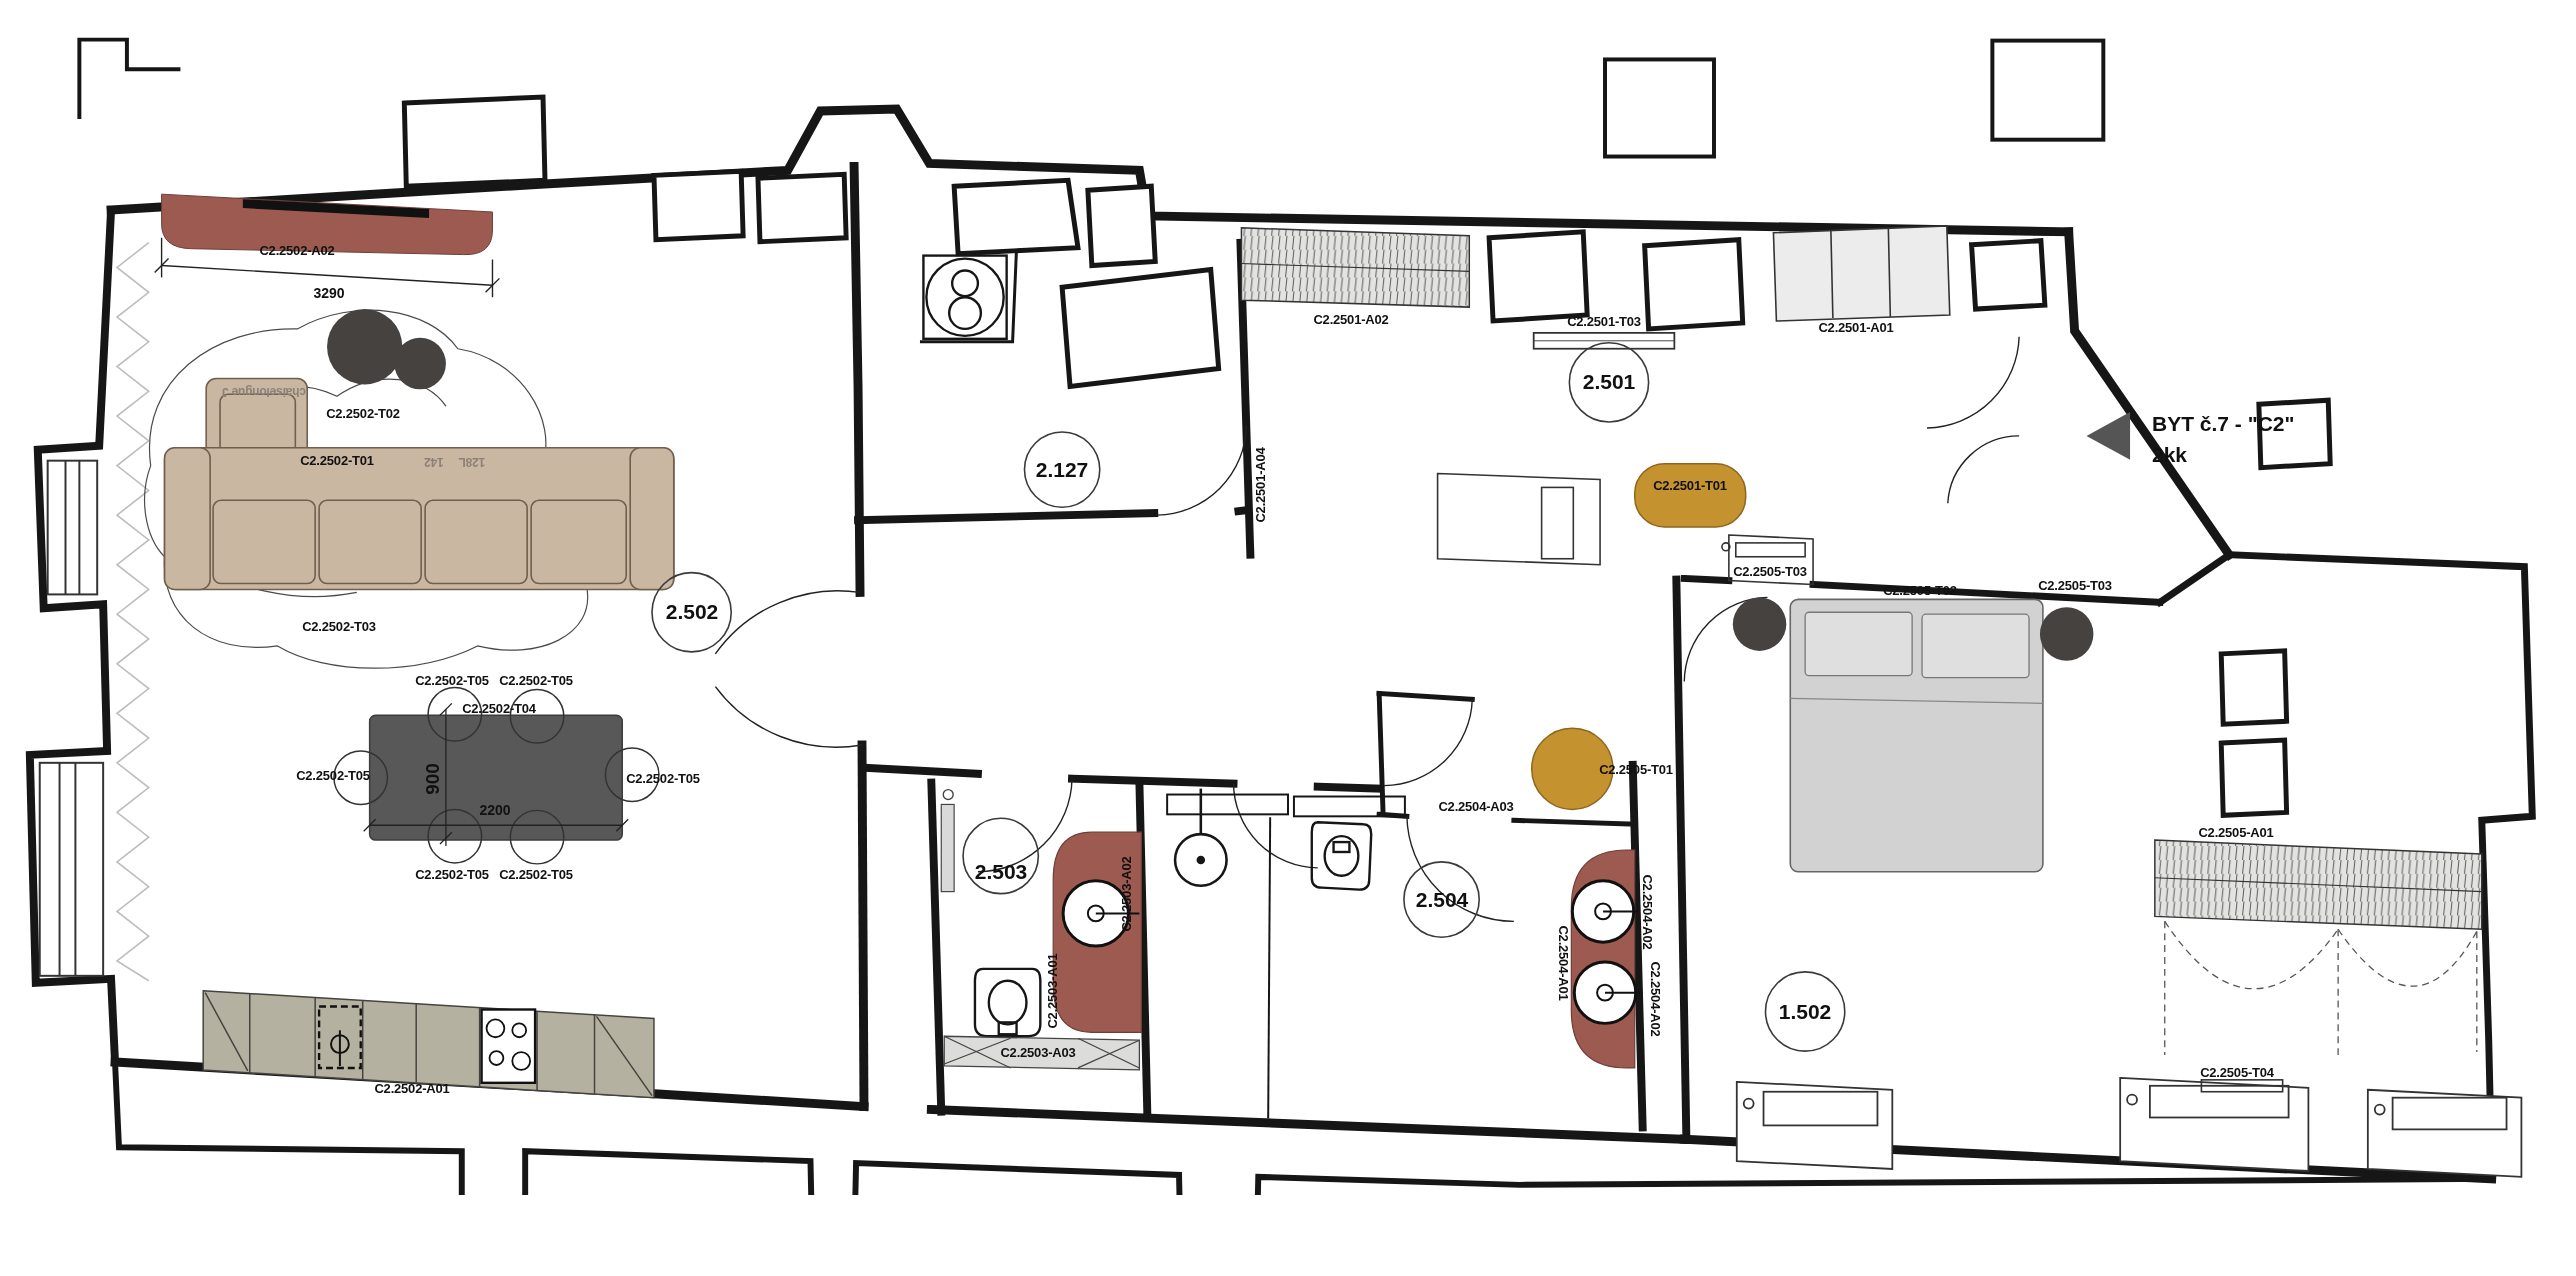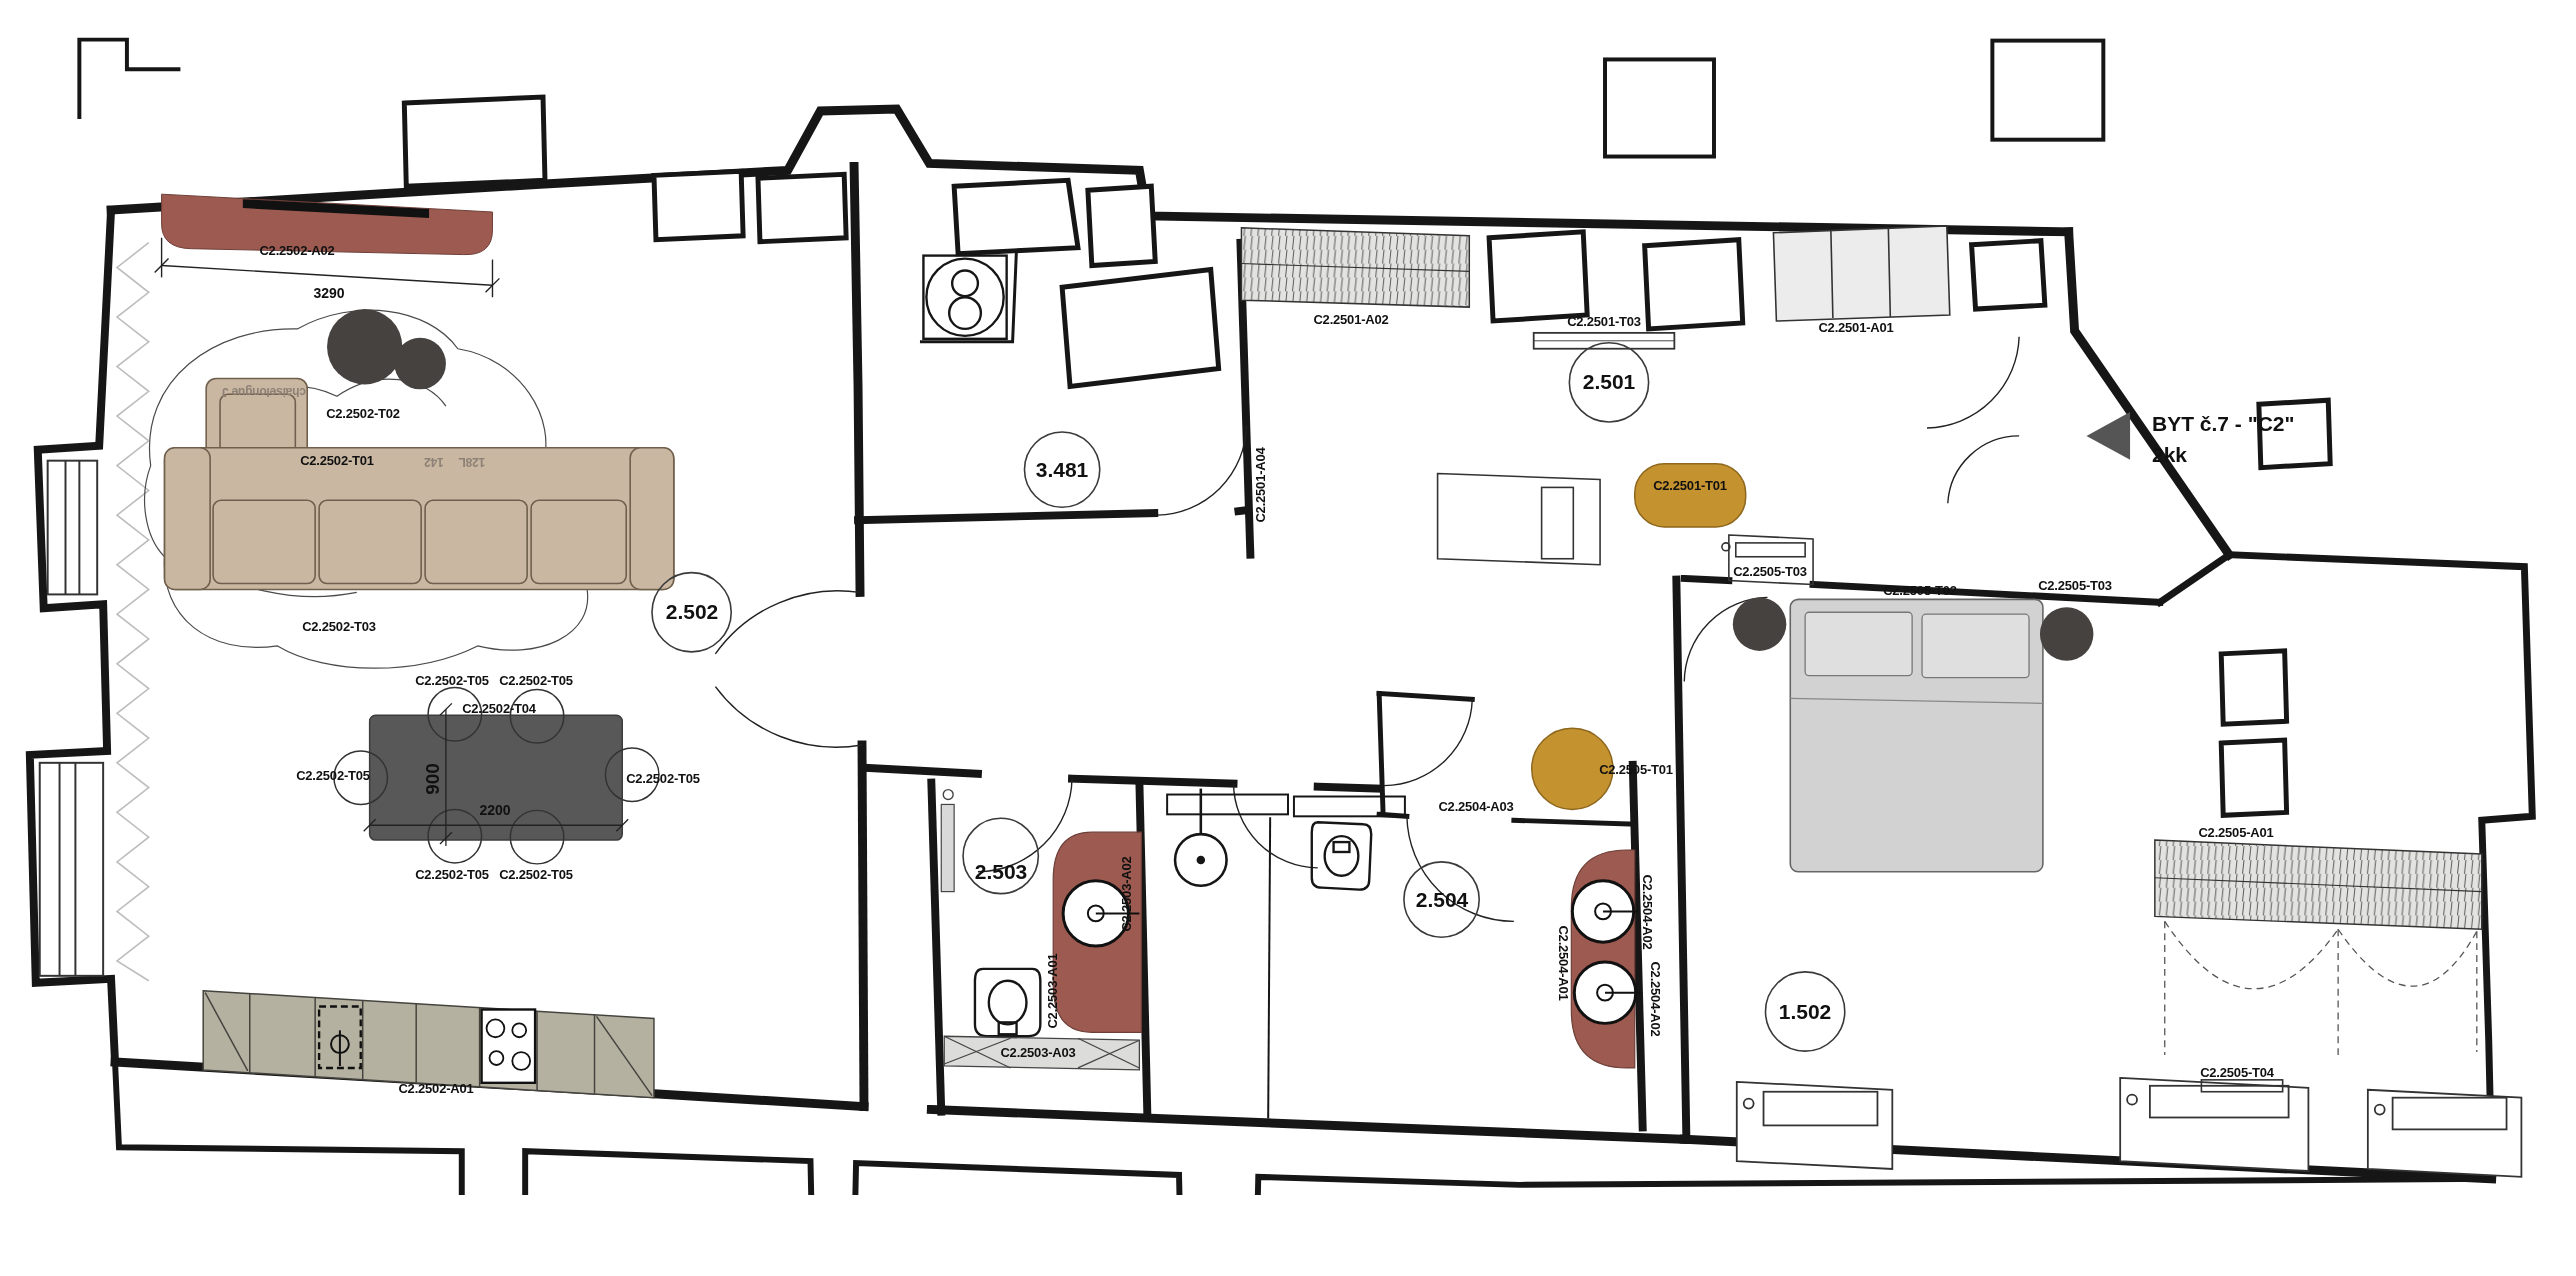--- a/index.html
+++ b/index.html
@@ -333,24 +333,24 @@
 <div class="lbl" style="left:339px;top:626px">C2.2502-T03</div>
 <div class="lbl" style="left:452px;top:680px">C2.2502-T05</div>
 <div class="lbl" style="left:536px;top:680px">C2.2502-T05</div>
 <div class="lbl" style="left:499px;top:708px">C2.2502-T04</div>
 <div class="lbl" style="left:333px;top:775px">C2.2502-T05</div>
 <div class="lbl" style="left:663px;top:778px">C2.2502-T05</div>
 <div class="lbl" style="left:452px;top:874px">C2.2502-T05</div>
 <div class="lbl" style="left:536px;top:874px">C2.2502-T05</div>
 <div class="dim vup" style="left:433px;top:779px">900</div>
 <div class="dim" style="left:495px;top:810px">2200</div>
-<div class="lbl" style="left:436px;top:1088px">C2.2502-A01</div>
+<div class="lbl" style="left:412px;top:1088px">C2.2502-A01</div>
 
 <div class="room" style="left:692px;top:612px">2.502</div>
-<div class="room" style="left:1062px;top:470px">3.481</div>
+<div class="room" style="left:1062px;top:470px">2.127</div>
 <div class="room" style="left:1609px;top:382px">2.501</div>
 <div class="room" style="left:1001px;top:872px">2.503</div>
 <div class="room" style="left:1442px;top:900px">2.504</div>
 <div class="room" style="left:1805px;top:1012px">1.502</div>
 
 <div class="lbl vup" style="left:1260px;top:485px">C2.2501-A04</div>
 <div class="lbl" style="left:1351px;top:319px">C2.2501-A02</div>
 <div class="lbl" style="left:1604px;top:321px">C2.2501-T03</div>
 <div class="lbl" style="left:1856px;top:327px">C2.2501-A01</div>
 <div class="lbl" style="left:1690px;top:485px">C2.2501-T01</div>

